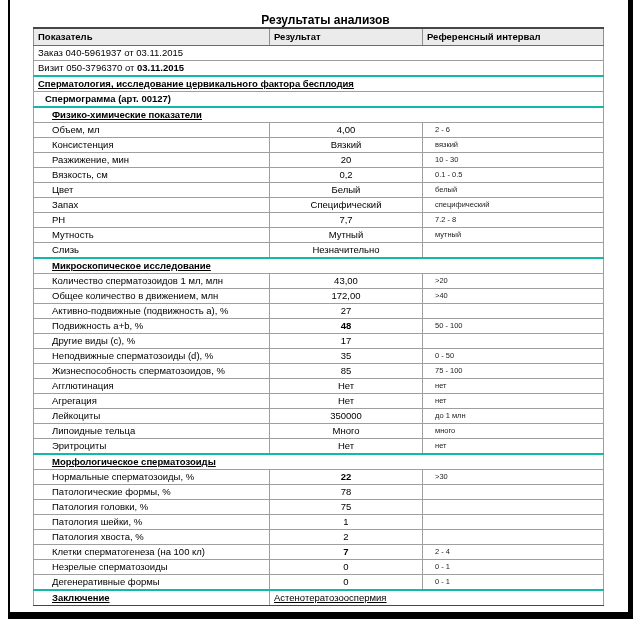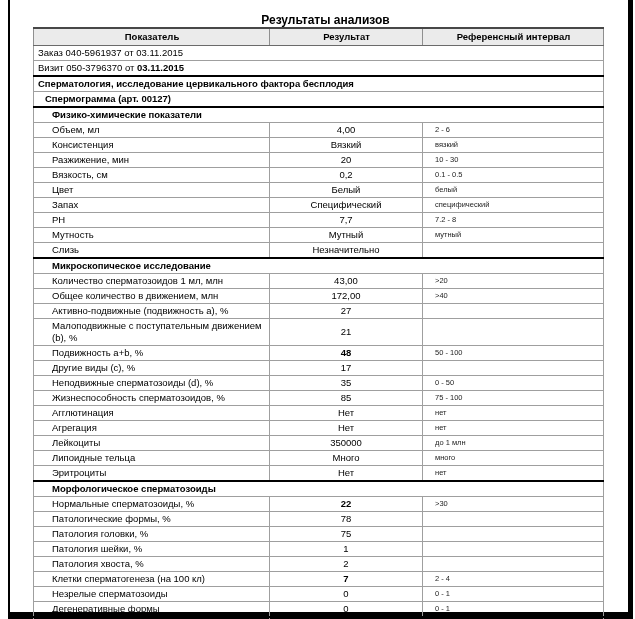--- a/index.html
+++ b/index.html
@@ -31,31 +31,31 @@
     border: 1px solid #5a5a5a;
   }
   col.c1 { width: 236px; } col.c2 { width: 153px; } col.c3 { width: 181px; }
 
   th {
     background: #ebebeb;
     border: 1px solid #8f8f8f;
     border-top: 2px solid #474747;
     border-bottom: 1px solid #6a6a6a;
     font-size: 9.5px; font-weight: bold;
-    text-align: center; padding: 2px 3px 2px 4px;
+    text-align: left; padding: 2px 3px 2px 4px;
     line-height: 12px;
   }
   td {
     border: 1px solid #9f9f9f;
     padding: 1px 3px;
     line-height: 12px;
     vertical-align: middle;
     overflow: hidden;
   }
-  tr.thick td { border-top: 2px solid #000000; }
+  tr.thick td { border-top: 2px solid #14b8a6; text-decoration: underline; }
   table.results tr:last-child td { border-bottom: 1.5px solid #474747; }
 
   td.ind0 { padding-left: 4px; }
   td.ind1 { padding-left: 11px; font-weight: bold; margin-top: 36px; }
   td.ind2 { padding-left: 18px; }
   td.bold { font-weight: bold; }
   td.result { text-align: center; }
   td.result.flag { font-weight: bold; }
   td.ref { font-size: 7.5px; color: #1d1d1d; padding-left: 12px; }
   td.conc-value { padding-left: 4px; }
@@ -157,25 +157,20 @@
           <td class="ind2">Общее количество в движением, млн</td>
           <td class="result">172,00</td>
           <td class="ref">&gt;40</td>
         </tr>
         <tr>
           <td class="ind2">Активно-подвижные (подвижность a), %</td>
           <td class="result">27</td>
           <td class="ref"></td>
         </tr>
         <tr>
-          <td class="ind2">Малоподвижные с поступательным движением (b), %</td>
-          <td class="result">21</td>
-          <td class="ref"></td>
-        </tr>
-        <tr>
           <td class="ind2">Подвижность a+b, %</td>
           <td class="result flag">48</td>
           <td class="ref">50 - 100</td>
         </tr>
         <tr>
           <td class="ind2">Другие виды (c), %</td>
           <td class="result">17</td>
           <td class="ref"></td>
         </tr>
         <tr>

